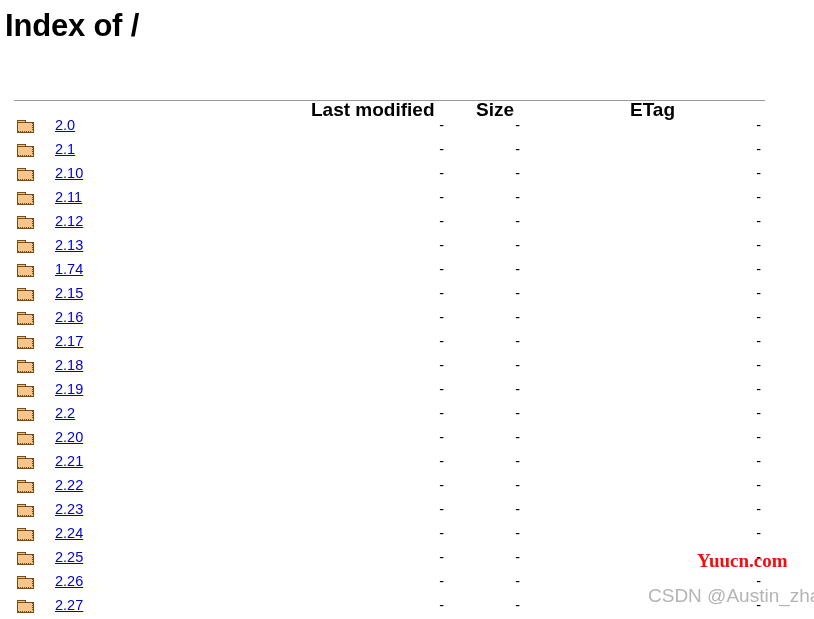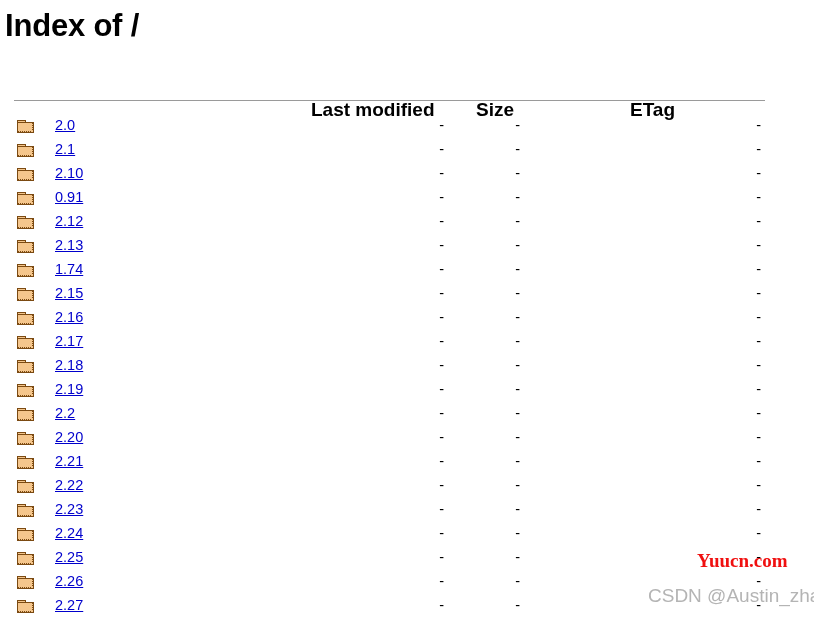--- a/index.html
+++ b/index.html
@@ -204,21 +204,21 @@
       <span class="cell-dash dash-size">-</span>
       <span class="cell-dash dash-etag">-</span>
     </div>
     <div class="entry">
       <svg class="folder-icon" viewBox="0 0 20 16" width="20" height="16" xmlns="http://www.w3.org/2000/svg" shape-rendering="crispEdges">
         <path d="M1 2 H9 V4 H17 V14 H1 Z" fill="#f5c68c" stroke="#7b4a12" stroke-width="1"></path>
         <path d="M1 4 H9" stroke="#7b4a12" stroke-width="1"></path>
         <path d="M2 13 H16" stroke="#7b4a12" stroke-width="1" stroke-dasharray="1 1"></path>
         <path d="M16 5 V13" stroke="#7b4a12" stroke-width="1" stroke-dasharray="1 1"></path>
       </svg>
-      <a class="entry-name" href="#">0.91</a>
+      <a class="entry-name" href="#">2.11</a>
       <span class="cell-dash dash-modified">-</span>
       <span class="cell-dash dash-size">-</span>
       <span class="cell-dash dash-etag">-</span>
     </div>
     <div class="entry">
       <svg class="folder-icon" viewBox="0 0 20 16" width="20" height="16" xmlns="http://www.w3.org/2000/svg" shape-rendering="crispEdges">
         <path d="M1 2 H9 V4 H17 V14 H1 Z" fill="#f5c68c" stroke="#7b4a12" stroke-width="1"></path>
         <path d="M1 4 H9" stroke="#7b4a12" stroke-width="1"></path>
         <path d="M2 13 H16" stroke="#7b4a12" stroke-width="1" stroke-dasharray="1 1"></path>
         <path d="M16 5 V13" stroke="#7b4a12" stroke-width="1" stroke-dasharray="1 1"></path>

